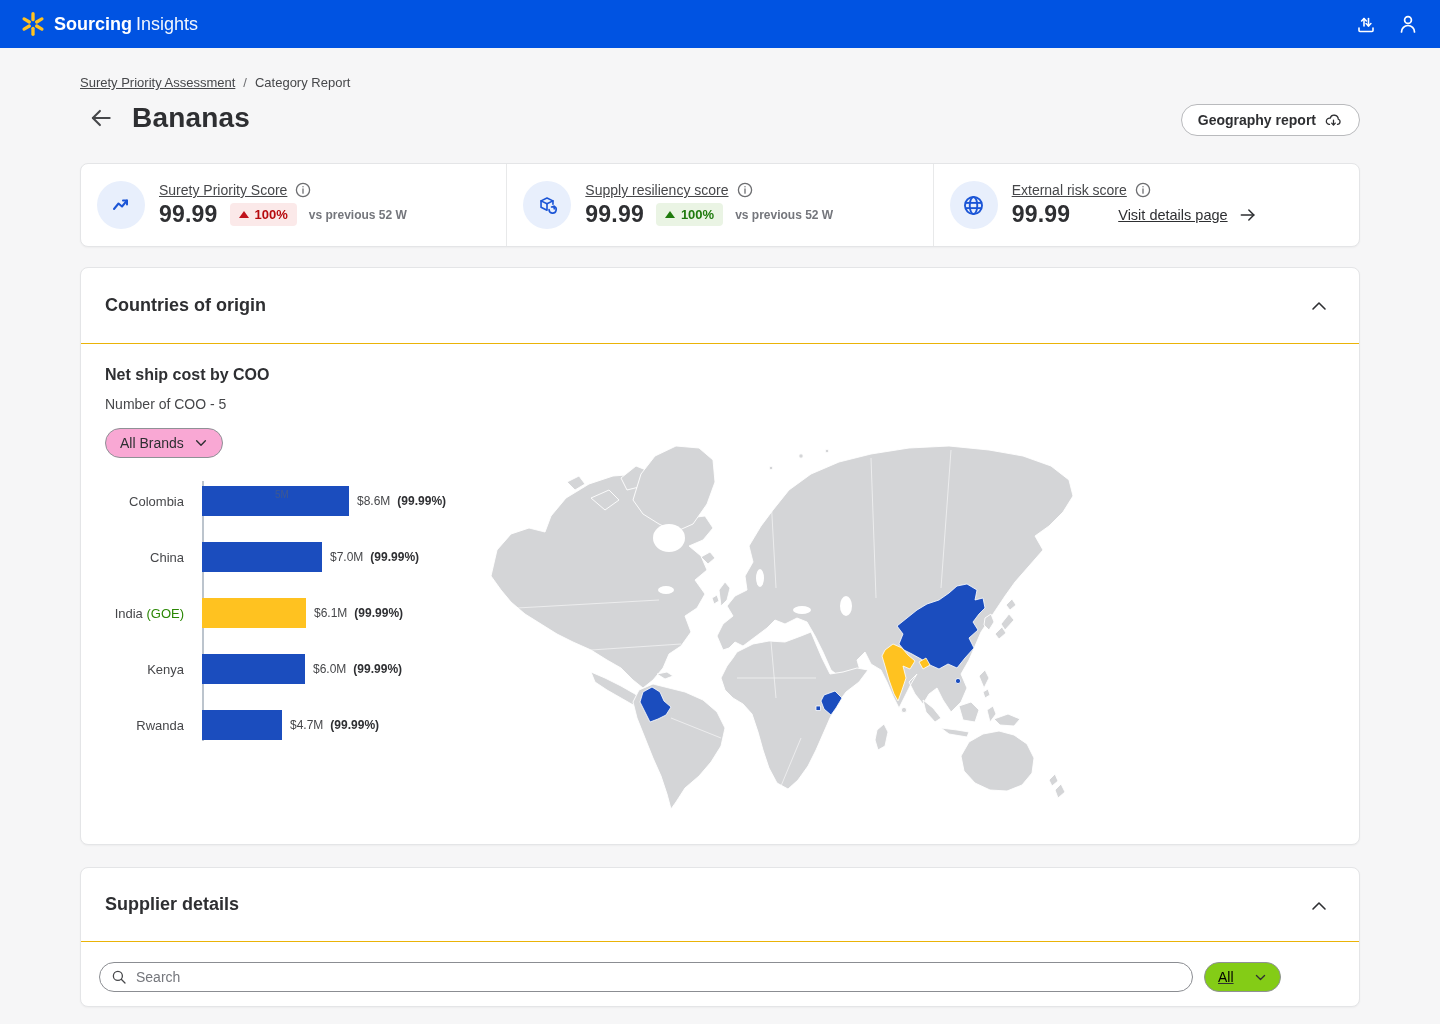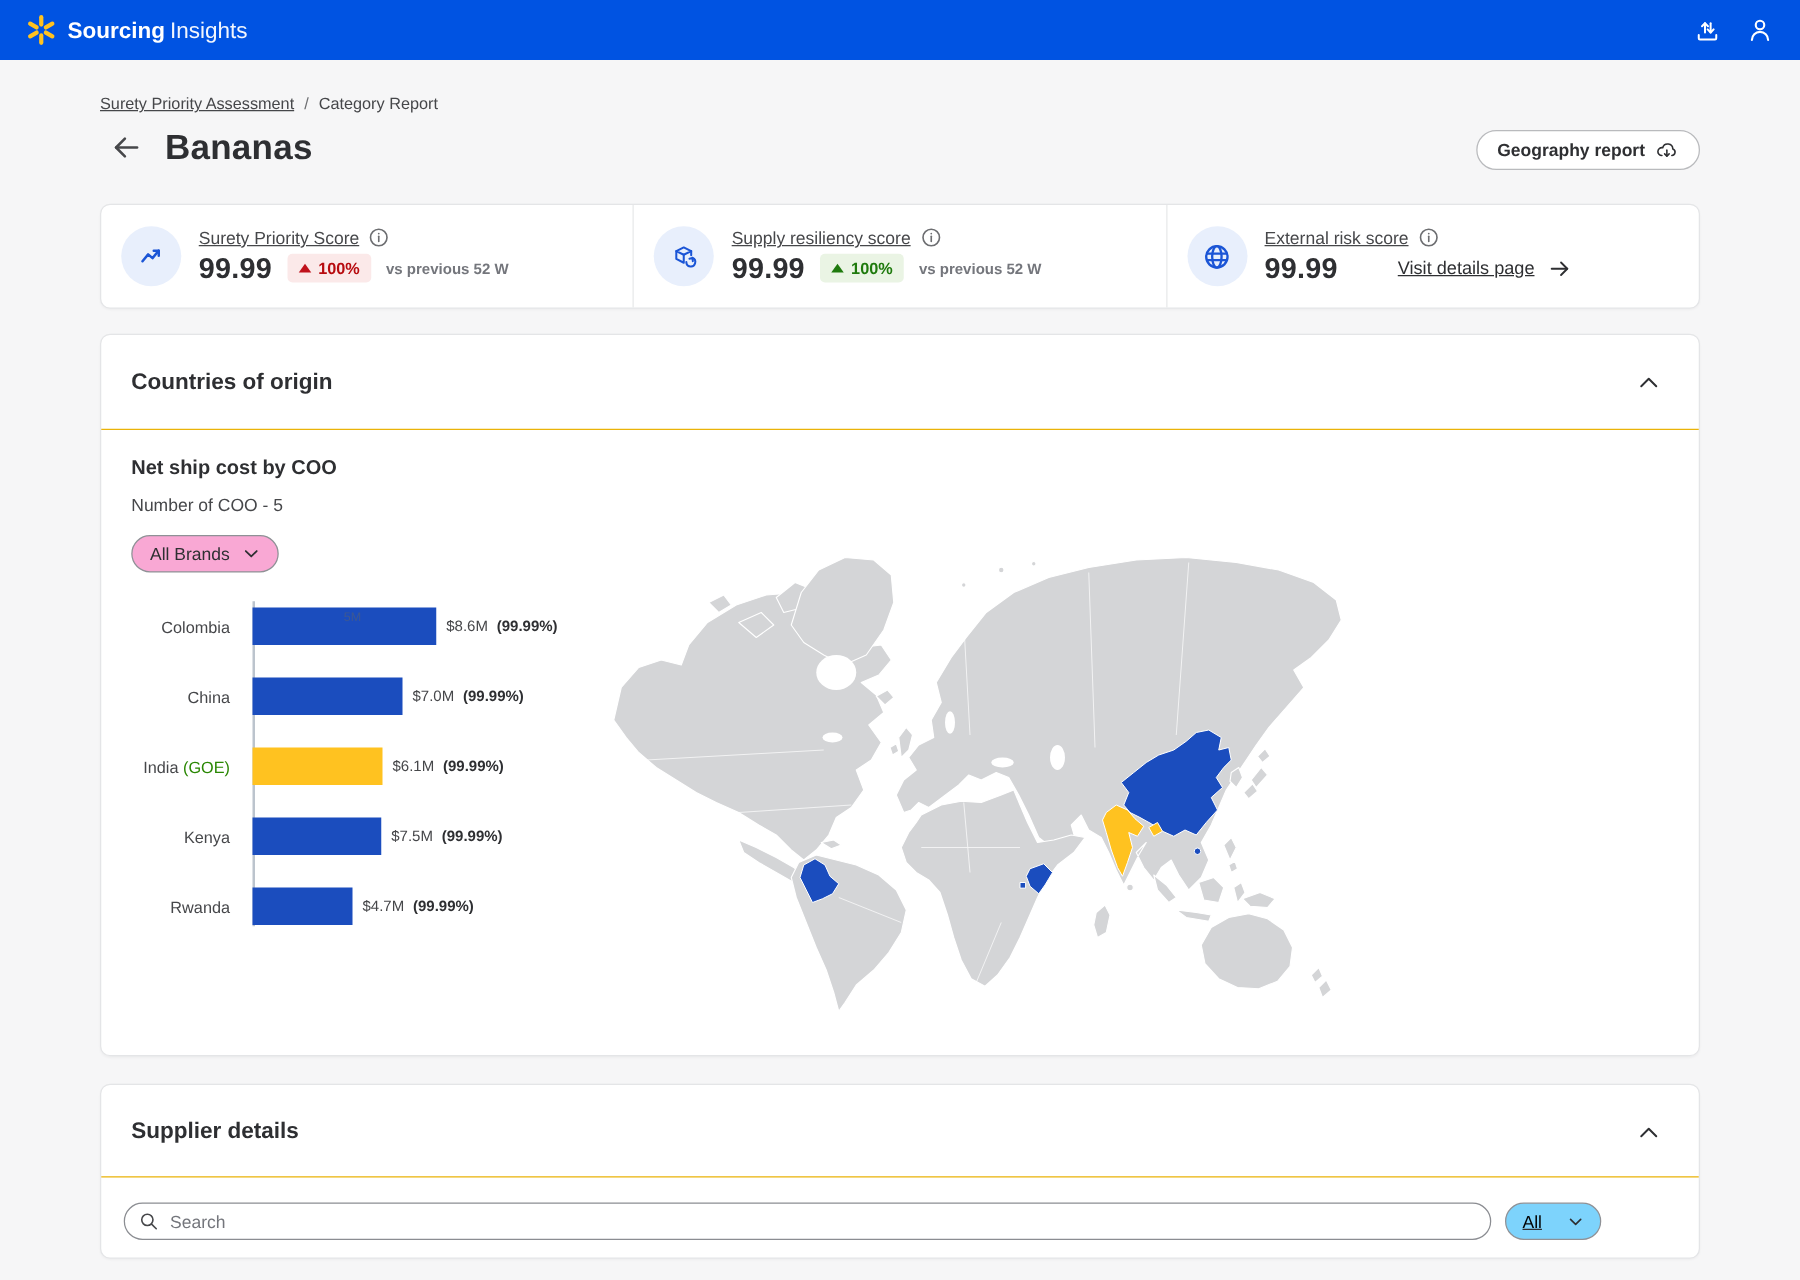--- a/index.html
+++ b/index.html
@@ -89,21 +89,21 @@
 
   #supplier-card{ top:867px; height:140px;}
   #supplier-card .section-head{ height:74px;}
   .search-row{ position:absolute; left:18px; top:94px; width:1244px; display:flex; gap:11px;text-decoration:underline;}
   .search-box{ position:relative; width:1094px; height:30px;}
   .search-box input{ width:100%; height:30px; border:1px solid #8b8d92; border-radius:15px;
     padding:0 14px 0 36px; font-size:14px; color:var(--text); outline:none; background:#fff;
     font-family:"Liberation Sans", sans-serif;}
   .search-box input::placeholder{ color:var(--muted);}
   .search-icon{ position:absolute; left:11px; top:6px; width:18px; height:18px;}
-  .all-pill{ height:30px; border-radius:15px; border:1px solid var(--pill-border); background:#7dd3fc;
+  .all-pill{ height:30px; border-radius:15px; border:1px solid var(--pill-border); background:#84cc16;
     display:flex; align-items:center; gap:20px; padding:0 13px; font-size:14px; cursor:pointer;}
 
   svg{ display:block; }
 </style>
 </head>
 <body>
 
 <div class="page">
 
   <div class="appbar">
@@ -298,21 +298,21 @@
               <span class="bar-val">$6.1M</span>
               <span class="bar-pct">(99.99%)</span>
             </span>
           </div>
           <div class="bar-row" style="top: 173px;">
             <span class="bar-label">Kenya</span>
             <div class="bar-track" style="margin-left: 9px;">
               <div class="bar-fill" style="width: 103px; background: var(--bar-blue);"></div>
             </div>
             <span class="bar-vals">
-              <span class="bar-val">$7.5M</span>
+              <span class="bar-val">$6.0M</span>
               <span class="bar-pct">(99.99%)</span>
             </span>
           </div>
           <div class="bar-row" style="top: 229px;">
             <span class="bar-label">Rwanda</span>
             <div class="bar-track" style="margin-left: 9px;">
               <div class="bar-fill" style="width: 80px; background: var(--bar-blue);"></div>
             </div>
             <span class="bar-vals">
               <span class="bar-val">$4.7M</span>

